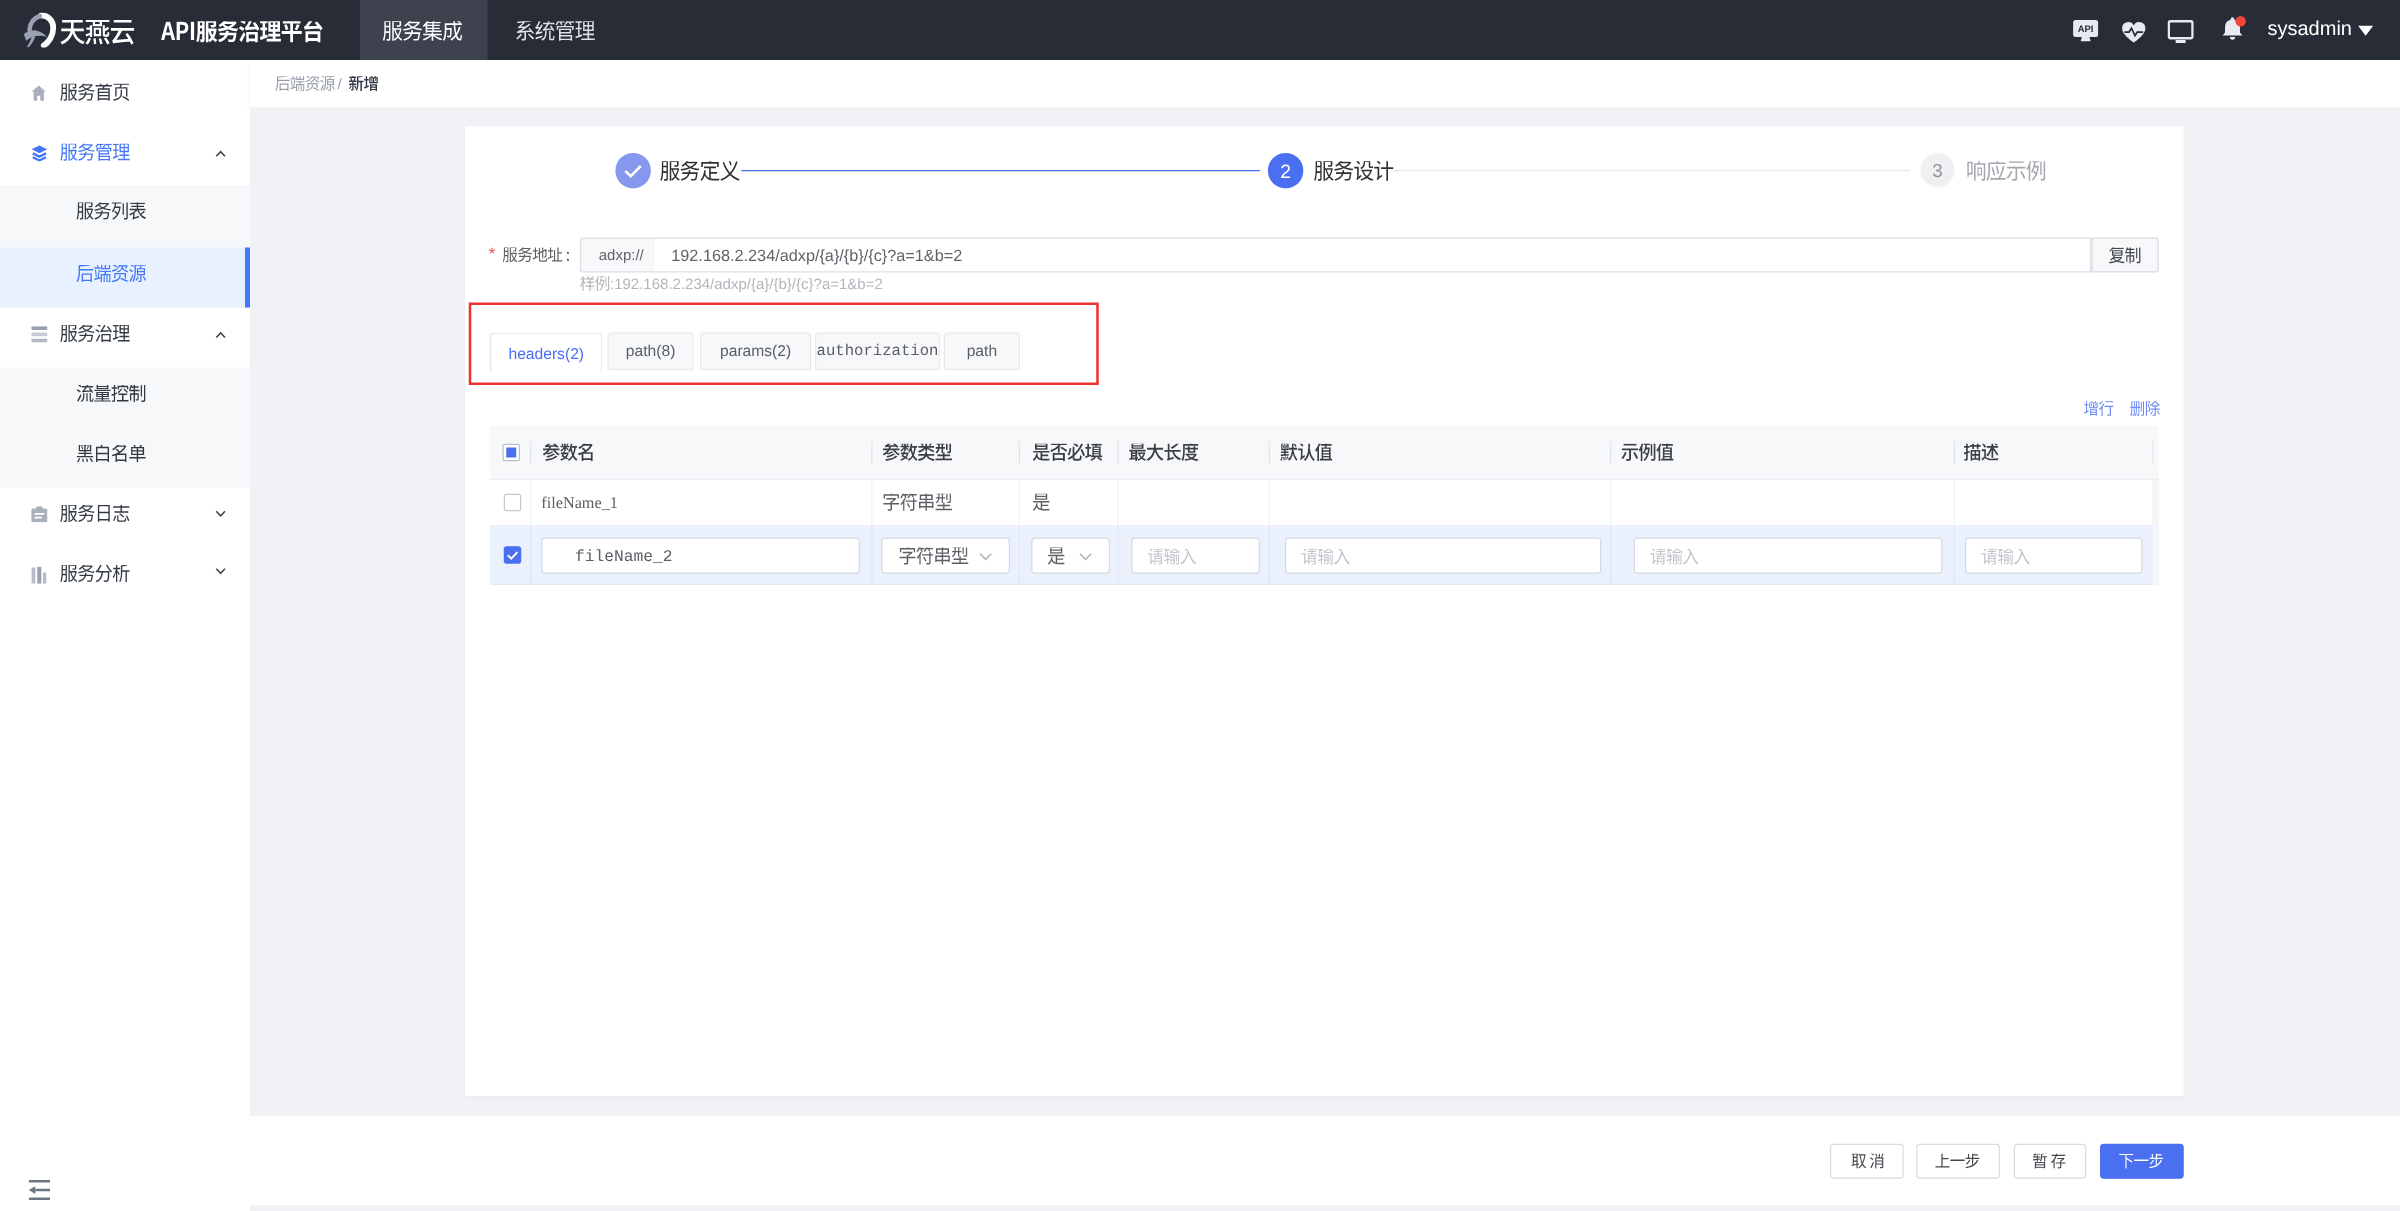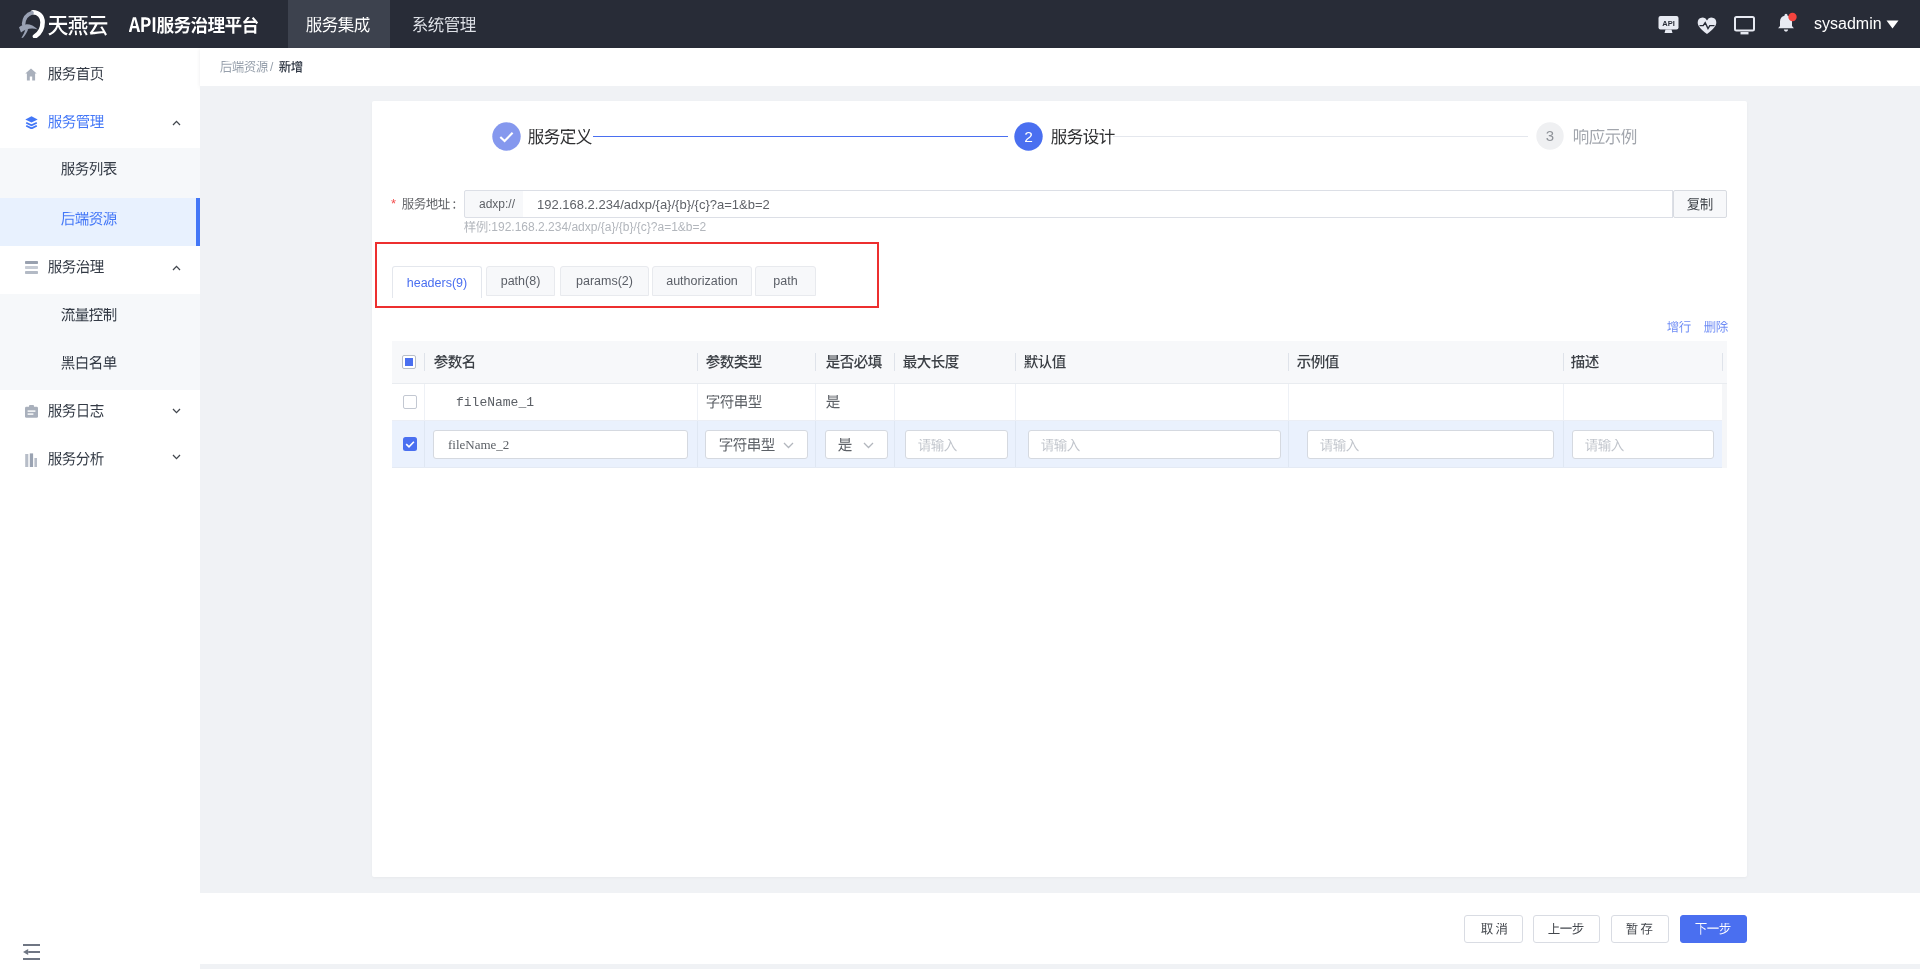--- a/index.html
+++ b/index.html
@@ -167,24 +167,24 @@
 <div style="position:absolute;left:537px;top:204px;transform:translateY(-50%);font-family:'Liberation Sans',sans-serif;font-size:13px;color:#5f6268;white-space:nowrap;">192.168.2.234/adxp/{a}/{b}/{c}?a=1&amp;b=2</div>
 <div style="position:absolute;left:1673px;top:190px;width:54px;height:28px;background:#f7f8fa;border:1px solid #d8dbe1;border-radius:2px;"></div>
 <div style="position:absolute;left:1687px;top:197.8px;line-height:0;"><svg width="28" height="15" viewBox="0 0 28 15" xmlns="http://www.w3.org/2000/svg">
         <path d="M3.6 4.8V5.8H9.9V4.8ZM3.6 3V4H9.9V3ZM2.6 2.2H11V6.6H2.6ZM3.3 -1.2 4.3 -0.9Q3.9 -0.1 3.4 0.7Q2.9 1.5 2.3 2.2Q1.7 2.9 1 3.4Q1 3.3 0.9 3.2Q0.7 3 0.6 2.8Q0.5 2.6 0.4 2.5Q1.3 1.9 2.1 0.9Q2.9 -0.1 3.3 -1.2ZM3.1 0.2H11.9V1.2H2.7ZM4.3 6.3 5.2 6.7Q4.8 7.4 4.2 8Q3.6 8.7 3 9.3Q2.4 9.8 1.7 10.3Q1.6 10.2 1.5 10Q1.4 9.9 1.2 9.8Q1.1 9.6 1 9.5Q2 9 2.9 8.1Q3.8 7.3 4.3 6.3ZM3.8 7.6H10.1V8.5H3.1ZM9.8 7.6H10L10.2 7.5L10.8 8Q10.1 9.1 9 9.9Q7.9 10.7 6.5 11.3Q5.1 11.8 3.6 12.1Q2.1 12.5 0.6 12.6Q0.6 12.4 0.4 12.1Q0.3 11.8 0.2 11.6Q1.6 11.5 3.1 11.2Q4.5 10.9 5.8 10.5Q7.1 10 8.2 9.3Q9.2 8.7 9.8 7.7ZM3.8 8.1Q4.4 8.9 5.3 9.5Q6.2 10.1 7.4 10.5Q8.6 10.9 9.9 11.2Q11.3 11.4 12.8 11.5Q12.6 11.7 12.4 12Q12.3 12.3 12.2 12.5Q10.7 12.4 9.4 12.1Q8 11.8 6.8 11.3Q5.6 10.8 4.7 10.1Q3.7 9.4 3 8.5ZM21.9 0.2H22.8V8.5H21.9ZM24.3 -1.1H25.3V11.1Q25.3 11.6 25.2 11.9Q25 12.2 24.7 12.4Q24.4 12.5 23.8 12.5Q23.3 12.6 22.5 12.6Q22.5 12.3 22.4 12Q22.3 11.7 22.2 11.4Q22.8 11.4 23.3 11.4Q23.8 11.4 24 11.4Q24.2 11.4 24.2 11.3Q24.3 11.3 24.3 11.1ZM16.6 -1.2H17.6V12.6H16.6ZM19.5 6.1H20.4V10.3Q20.4 10.7 20.4 10.9Q20.3 11.1 20 11.3Q19.8 11.4 19.4 11.4Q19 11.5 18.4 11.5Q18.4 11.2 18.3 10.9Q18.2 10.7 18.1 10.5Q18.6 10.5 18.9 10.5Q19.2 10.5 19.3 10.5Q19.5 10.5 19.5 10.3ZM14 6.1H19.9V7.2H14.9V11.4H14ZM13.3 3.6H20.9V4.6H13.3ZM14.6 0.9H20.4V2H14.5ZM14.7 -0.9 15.6 -0.7Q15.4 0.5 15 1.6Q14.6 2.8 14.2 3.5Q14.1 3.5 13.9 3.4Q13.8 3.3 13.6 3.2Q13.4 3.2 13.3 3.1Q13.8 2.3 14.1 1.3Q14.4 0.2 14.7 -0.9Z" fill="#43474d"></path>
       </svg></div>
 <div style="position:absolute;left:464px;top:221.3px;line-height:0;"><svg width="26" height="14" viewBox="0 0 26 14" xmlns="http://www.w3.org/2000/svg">
         <path d="M4.7 1.5H11.3V2.5H4.7ZM5.1 4.4H10.9V5.4H5.1ZM4.3 7.3H11.6V8.3H4.3ZM7.5 1.9H8.5V11.7H7.5ZM5.3 -0.7 6.1 -1.1Q6.4 -0.6 6.7 0.1Q7 0.7 7.2 1.1L6.3 1.5Q6.2 1.1 5.9 0.4Q5.6 -0.2 5.3 -0.7ZM10 -1.2 11 -0.8Q10.6 -0 10.2 0.8Q9.8 1.6 9.5 2.1L8.7 1.8Q8.9 1.4 9.2 0.9Q9.4 0.4 9.7 -0.2Q9.9 -0.7 10 -1.2ZM0.4 1.6H4.3V2.5H0.4ZM2 -1.1H2.9V11.7H2ZM2.1 2.2 2.7 2.4Q2.5 3.2 2.3 4.1Q2.1 5.1 1.8 5.9Q1.6 6.8 1.3 7.6Q1 8.3 0.6 8.8Q0.6 8.7 0.5 8.5Q0.4 8.3 0.3 8.1Q0.2 7.9 0.1 7.8Q0.5 7.4 0.8 6.7Q1 6 1.3 5.3Q1.6 4.5 1.8 3.7Q2 2.9 2.1 2.2ZM2.9 3Q3 3.2 3.2 3.5Q3.4 3.9 3.7 4.3Q3.9 4.7 4.1 5.1Q4.3 5.5 4.4 5.6L3.8 6.4Q3.7 6.1 3.5 5.7Q3.4 5.3 3.1 4.9Q2.9 4.4 2.7 4Q2.5 3.7 2.4 3.4ZM15.5 -0.4H19.8V0.6H15.5ZM16.9 0 17.8 0.2Q17.6 1.5 17.2 2.8Q16.9 4 16.5 5.1Q16.1 6.1 15.6 6.9Q15.5 6.9 15.4 6.7Q15.3 6.6 15.1 6.5Q15 6.4 14.9 6.3Q15.4 5.5 15.8 4.6Q16.2 3.6 16.4 2.4Q16.7 1.2 16.9 0ZM16.8 2.7H19V3.7H16.6ZM18.7 2.7H18.8L19 2.7L19.6 2.8Q19.2 6.2 18.3 8.4Q17.4 10.6 15.9 11.7Q15.8 11.5 15.6 11.3Q15.5 11 15.3 10.9Q16.2 10.3 16.9 9.1Q17.6 8 18 6.4Q18.5 4.9 18.7 2.9ZM16.2 6.5 16.7 5.8Q17 6 17.3 6.3Q17.7 6.6 17.9 6.9Q18.2 7.1 18.4 7.3L17.9 8.2Q17.7 7.9 17.4 7.6Q17.1 7.4 16.8 7.1Q16.5 6.8 16.2 6.5ZM20.4 0.5H21.2V8.3H20.4ZM22.4 -1.1H23.3V10.3Q23.3 10.7 23.2 11Q23.1 11.2 22.8 11.4Q22.5 11.5 22 11.5Q21.5 11.6 20.8 11.6Q20.8 11.4 20.7 11.1Q20.6 10.8 20.5 10.5Q21.1 10.6 21.5 10.6Q22 10.6 22.1 10.6Q22.3 10.5 22.3 10.5Q22.4 10.4 22.4 10.3ZM14.4 -1.1 15.3 -0.9Q15 0.3 14.6 1.4Q14.2 2.5 13.7 3.6Q13.2 4.6 12.6 5.3Q12.6 5.2 12.5 5Q12.4 4.8 12.3 4.6Q12.3 4.4 12.2 4.3Q12.9 3.3 13.5 1.8Q14 0.4 14.4 -1.1ZM13.5 2.5 14.4 1.5 14.4 1.5V11.6H13.5Z" fill="#b2b6bc"></path>
       </svg></div>
 <div style="position:absolute;left:488px;top:227px;transform:translateY(-50%);font-family:Liberation Sans, sans-serif;font-size:12px;color:#b2b6bc;white-space:nowrap;">:192.168.2.234/adxp/{a}/{b}/{c}?a=1&amp;b=2</div>
 <div style="position:absolute;left:375px;top:242px;width:504px;height:66px;border:2.5px solid #ed2f2f;"></div>
-<div style="position:absolute;left:392px;top:266px;width:90px;background:#fff;border:1px solid #e4e7ed;border-bottom:none;height:32px;color:#4a6ff0;border-radius:3px 3px 0 0;display:flex;align-items:center;justify-content:center;font-family:'Liberation Sans',sans-serif;font-size:12.5px;">headers(9)</div>
+<div style="position:absolute;left:392px;top:266px;width:90px;background:#fff;border:1px solid #e4e7ed;border-bottom:none;height:32px;color:#4a6ff0;border-radius:3px 3px 0 0;display:flex;align-items:center;justify-content:center;font-family:'Liberation Sans',sans-serif;font-size:12.5px;">headers(2)</div>
 <div style="position:absolute;left:486px;top:266px;width:69px;background:#f7f8fa;border:1px solid #e8eaee;height:30px;color:#5a5e66;border-radius:3px 3px 0 0;display:flex;align-items:center;justify-content:center;font-family:'Liberation Sans',sans-serif;font-size:12.5px;">path(8)</div>
 <div style="position:absolute;left:560px;top:266px;width:89px;background:#f7f8fa;border:1px solid #e8eaee;height:30px;color:#5a5e66;border-radius:3px 3px 0 0;display:flex;align-items:center;justify-content:center;font-family:'Liberation Sans',sans-serif;font-size:12.5px;">params(2)</div>
-<div style="position:absolute;left:652px;top:266px;width:100px;background:#f7f8fa;border:1px solid #e8eaee;height:30px;color:#5a5e66;border-radius:3px 3px 0 0;display:flex;align-items:center;justify-content:center;font-family:Liberation Sans, sans-serif;font-size:12.5px;">authorization</div>
+<div style="position:absolute;left:652px;top:266px;width:100px;background:#f7f8fa;border:1px solid #e8eaee;height:30px;color:#5a5e66;border-radius:3px 3px 0 0;display:flex;align-items:center;justify-content:center;font-family:Liberation Mono, monospace;font-size:12.5px;">authorization</div>
 <div style="position:absolute;left:755px;top:266px;width:61px;background:#f7f8fa;border:1px solid #e8eaee;height:30px;color:#5a5e66;border-radius:3px 3px 0 0;display:flex;align-items:center;justify-content:center;font-family:'Liberation Sans',sans-serif;font-size:12.5px;">path</div>
 <div style="position:absolute;left:1667px;top:321.3px;line-height:0;"><svg width="26" height="14" viewBox="0 0 26 14" xmlns="http://www.w3.org/2000/svg">
         <path d="M0.4 2.3H3.9V3.2H0.4ZM1.8 -1H2.6V8.4H1.8ZM0.3 8.8Q1 8.5 1.9 8.1Q2.9 7.7 3.9 7.3L4.1 8.2Q3.2 8.7 2.2 9.1Q1.3 9.5 0.6 9.8ZM5.3 -0.7 6.1 -1.1Q6.3 -0.7 6.6 -0.3Q6.8 0.1 7 0.4L6.1 0.9Q6 0.6 5.8 0.1Q5.5 -0.4 5.3 -0.7ZM9.4 -1.2 10.4 -0.8Q10.1 -0.3 9.7 0.3Q9.4 0.9 9.1 1.3L8.4 0.9Q8.5 0.6 8.8 0.3Q9 -0.1 9.1 -0.5Q9.3 -0.9 9.4 -1.2ZM7.4 1.2H8.1V5.1H7.4ZM5.6 8.3H10.1V9.1H5.6ZM5.6 10.2H10.1V11H5.6ZM5.1 6.4H10.5V11.6H9.6V7.2H5.9V11.6H5.1ZM5.2 1.6V4.8H10.3V1.6ZM4.4 0.9H11.1V5.5H4.4ZM5.6 2.3 6.1 2Q6.4 2.5 6.6 3Q6.9 3.6 7 4L6.4 4.3Q6.3 3.9 6.1 3.3Q5.9 2.7 5.6 2.3ZM9.4 2 10 2.3Q9.7 2.8 9.4 3.4Q9.1 3.9 8.9 4.3L8.4 4.1Q8.5 3.8 8.7 3.4Q8.9 3.1 9.1 2.7Q9.3 2.3 9.4 2ZM17.2 -0.3H23.3V0.7H17.2ZM20.8 3.9H21.8V10.3Q21.8 10.8 21.7 11.1Q21.5 11.3 21.2 11.5Q20.9 11.6 20.4 11.6Q19.8 11.6 18.9 11.6Q18.8 11.4 18.8 11.1Q18.7 10.8 18.6 10.6Q19 10.6 19.4 10.6Q19.8 10.6 20.1 10.6Q20.4 10.6 20.5 10.6Q20.7 10.6 20.8 10.6Q20.8 10.5 20.8 10.3ZM16.6 3.5H23.7V4.5H16.6ZM14.2 4.6 15 3.7 15.1 3.8V11.7H14.2ZM15.6 1.8 16.5 2.2Q16 3.1 15.4 4Q14.8 4.8 14.1 5.6Q13.4 6.4 12.7 7Q12.7 6.8 12.5 6.7Q12.4 6.5 12.3 6.3Q12.2 6.2 12.1 6.1Q12.7 5.6 13.4 4.9Q14 4.2 14.6 3.4Q15.2 2.6 15.6 1.8ZM15.1 -1.1 16 -0.7Q15.6 -0.1 15 0.5Q14.5 1.1 13.9 1.7Q13.3 2.3 12.7 2.7Q12.7 2.6 12.6 2.5Q12.5 2.3 12.4 2.1Q12.3 2 12.2 1.9Q12.7 1.5 13.3 1Q13.8 0.5 14.3 -0.1Q14.8 -0.6 15.1 -1.1Z" fill="#6d8bf5"></path>
       </svg></div>
 <div style="position:absolute;left:1704px;top:321.3px;line-height:0;"><svg width="26" height="14" viewBox="0 0 26 14" xmlns="http://www.w3.org/2000/svg">
         <path d="M8.6 0.4H9.4V8.3H8.6ZM10.4 -0.9H11.2V10.5Q11.2 10.9 11.1 11.2Q11 11.4 10.8 11.5Q10.6 11.6 10.2 11.6Q9.8 11.7 9.2 11.7Q9.2 11.5 9.1 11.2Q9 10.9 8.9 10.7Q9.4 10.8 9.7 10.8Q10.1 10.8 10.2 10.8Q10.3 10.8 10.4 10.7Q10.4 10.6 10.4 10.5ZM1.4 -0.7H3.6V0.2H1.4ZM1.1 -0.7H1.9V6Q1.9 6.9 1.8 7.9Q1.8 9 1.6 9.9Q1.4 10.9 0.9 11.7Q0.9 11.6 0.7 11.5Q0.6 11.4 0.5 11.3Q0.3 11.2 0.2 11.2Q0.6 10.4 0.8 9.6Q1 8.7 1.1 7.8Q1.1 6.8 1.1 6ZM3.1 -0.7H3.8V10.4Q3.8 10.8 3.8 11Q3.7 11.2 3.5 11.3Q3.3 11.5 3 11.5Q2.6 11.5 2.1 11.5Q2.1 11.3 2 11.1Q2 10.8 1.9 10.6Q2.2 10.6 2.5 10.6Q2.8 10.6 2.9 10.6Q3 10.6 3 10.6Q3.1 10.5 3.1 10.4ZM5 -0.7H7.2V0.2H5ZM4.7 -0.7H5.5V5.3Q5.5 6.1 5.5 6.9Q5.4 7.7 5.4 8.6Q5.3 9.4 5.1 10.2Q4.9 11 4.7 11.7Q4.6 11.6 4.5 11.5Q4.3 11.4 4.2 11.3Q4.1 11.2 4 11.2Q4.2 10.6 4.4 9.9Q4.5 9.1 4.6 8.4Q4.7 7.6 4.7 6.8Q4.7 6 4.7 5.4ZM6.7 -0.7H7.4V10.4Q7.4 10.8 7.4 11Q7.3 11.2 7.1 11.3Q6.9 11.5 6.6 11.5Q6.2 11.5 5.7 11.5Q5.7 11.3 5.7 11.1Q5.6 10.8 5.5 10.6Q5.8 10.6 6.1 10.6Q6.4 10.6 6.5 10.6Q6.6 10.6 6.6 10.6Q6.7 10.5 6.7 10.4ZM0.3 4.3H8.1V5.3H0.3ZM12.7 -0.6H15.6V0.4H13.6V11.6H12.7ZM15.4 -0.6H15.5L15.7 -0.6L16.3 -0.2Q16 0.6 15.6 1.6Q15.3 2.6 15 3.4Q15.7 4.3 15.9 5Q16.1 5.8 16.2 6.4Q16.2 7 16 7.4Q15.9 7.9 15.6 8.1Q15.5 8.2 15.3 8.2Q15.2 8.3 15 8.3Q14.8 8.4 14.5 8.4Q14.3 8.4 14.1 8.4Q14.1 8.2 14 7.9Q13.9 7.6 13.8 7.4Q14.1 7.5 14.3 7.5Q14.5 7.5 14.6 7.5Q14.9 7.4 15 7.3Q15.2 7.2 15.3 6.9Q15.3 6.7 15.3 6.3Q15.3 5.8 15.1 5.1Q14.8 4.4 14.1 3.5Q14.3 3.1 14.5 2.5Q14.7 2 14.8 1.5Q15 1 15.1 0.5Q15.3 0.1 15.4 -0.3ZM17.6 3.1H22.5V4.1H17.6ZM16.4 5.8H23.7V6.7H16.4ZM17.7 7.5 18.5 7.7Q18.1 8.6 17.7 9.4Q17.2 10.2 16.7 10.8Q16.6 10.8 16.5 10.6Q16.3 10.5 16.2 10.4Q16.1 10.3 16 10.3Q16.5 9.7 16.9 9Q17.4 8.2 17.7 7.5ZM21.3 7.8 22 7.4Q22.4 7.8 22.7 8.3Q23.1 8.8 23.4 9.3Q23.7 9.8 23.8 10.2L23.1 10.7Q22.9 10.3 22.6 9.8Q22.3 9.3 22 8.7Q21.6 8.2 21.3 7.8ZM19.7 3.3H20.6V10.5Q20.6 10.9 20.5 11.1Q20.4 11.4 20.1 11.5Q19.8 11.6 19.4 11.6Q18.9 11.7 18.3 11.7Q18.2 11.5 18.1 11.2Q18 10.9 17.9 10.7Q18.5 10.7 18.9 10.7Q19.3 10.7 19.4 10.7Q19.6 10.7 19.6 10.7Q19.7 10.6 19.7 10.5ZM20 -1.2 20.8 -0.9Q20.3 0 19.7 0.9Q19 1.7 18.3 2.5Q17.5 3.2 16.7 3.7Q16.6 3.5 16.4 3.3Q16.2 3.1 16.1 3Q16.8 2.5 17.6 1.8Q18.3 1.2 19 0.4Q19.6 -0.4 20 -1.2ZM20.4 -0.5Q21.3 0.7 22.1 1.4Q23 2.2 23.9 2.8Q23.8 2.9 23.6 3.1Q23.4 3.4 23.3 3.6Q22.7 3.1 22.1 2.6Q21.5 2.1 20.9 1.4Q20.3 0.8 19.7 -0.1Z" fill="#6d8bf5"></path>
       </svg></div>
 <div style="position:absolute;left:392px;top:341px;width:1335px;height:43px;background:#f7f8fa;border-bottom:1px solid #e9ecf0;"></div>
 <div style="position:absolute;left:424px;top:353px;width:1px;height:18px;background:#dfe3ea;"></div>
 <div style="position:absolute;left:697px;top:353px;width:1px;height:18px;background:#dfe3ea;"></div>
@@ -221,42 +221,42 @@
 <div style="position:absolute;left:392px;top:384px;width:1335px;height:37px;background:#fff;border-bottom:1px solid #ebeef5;"></div>
 <div style="position:absolute;left:424px;top:384px;width:1px;height:36px;background:#eef1f6;"></div>
 <div style="position:absolute;left:697px;top:384px;width:1px;height:36px;background:#eef1f6;"></div>
 <div style="position:absolute;left:815px;top:384px;width:1px;height:36px;background:#eef1f6;"></div>
 <div style="position:absolute;left:894px;top:384px;width:1px;height:36px;background:#eef1f6;"></div>
 <div style="position:absolute;left:1015px;top:384px;width:1px;height:36px;background:#eef1f6;"></div>
 <div style="position:absolute;left:1288px;top:384px;width:1px;height:36px;background:#eef1f6;"></div>
 <div style="position:absolute;left:1563px;top:384px;width:1px;height:36px;background:#eef1f6;"></div>
 <div style="position:absolute;left:1722px;top:384px;width:1px;height:36px;background:#eef1f6;"></div>
 <div style="position:absolute;left:403px;top:395px;width:14px;height:14px;border:1px solid #c3c8d2;border-radius:2px;background:#fff;"></div>
-<div style="position:absolute;left:433px;top:402px;transform:translateY(-50%);font-family:Liberation Mono, monospace;font-size:13px;color:#5c6066;white-space:nowrap;margin-left:23px;">fileName_1</div>
+<div style="position:absolute;left:433px;top:402px;transform:translateY(-50%);font-family:Liberation Serif, serif;font-size:13px;color:#5c6066;white-space:nowrap;">fileName_1</div>
 <div style="position:absolute;left:706px;top:395.4px;line-height:0;"><svg width="58" height="16" viewBox="0 0 58 16" xmlns="http://www.w3.org/2000/svg">
         <path d="M3.1 3.4H10.1V4.5H3.1ZM0.7 7.4H13.3V8.6H0.7ZM6.4 6.4H7.6V12.1Q7.6 12.7 7.4 13Q7.3 13.2 6.9 13.4Q6.5 13.5 5.9 13.6Q5.3 13.6 4.4 13.6Q4.3 13.4 4.3 13.2Q4.2 13 4.1 12.8Q4 12.5 3.9 12.4Q4.4 12.4 4.8 12.4Q5.3 12.4 5.6 12.4Q6 12.4 6.1 12.4Q6.3 12.4 6.3 12.3Q6.4 12.3 6.4 12.1ZM9.8 3.4H10.1L10.3 3.3L11.1 3.9Q10.5 4.5 9.9 5.1Q9.2 5.7 8.5 6.2Q7.8 6.8 7 7.2Q6.9 7 6.7 6.8Q6.6 6.6 6.4 6.4Q7 6.1 7.7 5.6Q8.3 5.1 8.9 4.6Q9.4 4.1 9.8 3.6ZM0.9 0.4H13.1V3.7H12V1.5H2V3.7H0.9ZM5.9 -1.1 7 -1.4Q7.3 -1 7.6 -0.4Q7.8 0.1 8 0.5L6.9 1Q6.7 0.6 6.5 -0Q6.2 -0.6 5.9 -1.1ZM18.6 5.3H27.5V6.4H18.6ZM17.5 3.4 18.5 3.8Q18.1 4.8 17.5 5.7Q17 6.7 16.4 7.6Q15.7 8.4 15.1 9.1Q15 9 14.9 8.8Q14.7 8.6 14.6 8.4Q14.4 8.2 14.3 8.1Q14.9 7.5 15.5 6.7Q16.1 6 16.6 5.1Q17.1 4.3 17.5 3.4ZM24.4 3.5H25.5V12.1Q25.5 12.6 25.3 12.9Q25.2 13.2 24.8 13.4Q24.4 13.5 23.8 13.6Q23.1 13.6 22.1 13.6Q22.1 13.3 22 13Q21.9 12.6 21.8 12.4Q22.3 12.4 22.7 12.4Q23.2 12.4 23.6 12.4Q23.9 12.4 24 12.4Q24.2 12.4 24.3 12.3Q24.4 12.3 24.4 12.1ZM16.2 0.2H20.6V1.3H16.2ZM21.8 0.2H27.3V1.3H21.8ZM16.4 -1.4 17.4 -1.1Q17.2 -0.2 16.8 0.7Q16.4 1.5 16 2.3Q15.6 3 15.2 3.6Q15.1 3.5 14.9 3.4Q14.7 3.3 14.5 3.1Q14.4 3 14.2 2.9Q14.9 2.1 15.5 1Q16 -0.2 16.4 -1.4ZM22.1 -1.4 23.1 -1.1Q22.8 0.3 22.2 1.5Q21.5 2.7 20.8 3.5Q20.7 3.4 20.6 3.3Q20.4 3.1 20.2 3Q20 2.9 19.9 2.8Q20.6 2.1 21.2 1Q21.8 -0.2 22.1 -1.4ZM17.2 1 18.1 0.8Q18.4 1.3 18.7 2Q19 2.7 19.2 3.1L18.2 3.5Q18 3 17.7 2.3Q17.4 1.6 17.2 1ZM23.1 1 24 0.7Q24.3 1.2 24.7 1.8Q25.1 2.4 25.3 2.8L24.3 3.2Q24.1 2.8 23.8 2.2Q23.4 1.6 23.1 1ZM19.5 7.8 20.4 7.3Q20.7 7.8 21 8.4Q21.4 9 21.7 9.5Q22 10.1 22.2 10.5L21.3 11.1Q21.1 10.7 20.8 10.1Q20.5 9.5 20.1 8.9Q19.8 8.3 19.5 7.8ZM16.5 6.1 17.5 4.9 17.5 4.9V13.6H16.5ZM34.4 -1.3H35.5V13.6H34.4ZM29.2 6.3H40.8V11.6H39.7V7.5H30.4V11.6H29.2ZM30.9 1.7V3.9H39V1.7ZM29.8 0.6H40.2V5H29.8ZM29.9 9.8H40.1V10.9H29.9ZM43.2 -0.7H49.8V0.4H43.2ZM42.7 2.7H50.1V3.7H42.7ZM42.4 11.9H55.6V13.1H42.4ZM43.9 8.7H54.1V9.9H43.9ZM47.4 -0.2H48.4V7.2H47.4ZM48.5 6.9H49.6V12.7H48.5ZM51 -0.4H52V5H51ZM53.7 -1.2H54.7V6.1Q54.7 6.6 54.6 6.8Q54.5 7.1 54.2 7.2Q53.8 7.4 53.3 7.4Q52.8 7.4 52 7.4Q51.9 7.2 51.8 6.9Q51.7 6.6 51.6 6.3Q52.2 6.3 52.7 6.3Q53.2 6.3 53.4 6.3Q53.6 6.3 53.6 6.3Q53.7 6.2 53.7 6ZM44.6 -0.2H45.6V2.6Q45.6 3.4 45.4 4.3Q45.2 5.3 44.7 6.1Q44.3 7 43.3 7.6Q43.2 7.5 43.1 7.4Q43 7.2 42.8 7Q42.7 6.9 42.6 6.8Q43.5 6.2 43.9 5.5Q44.3 4.8 44.4 4Q44.6 3.2 44.6 2.5Z" fill="#5c6066"></path>
       </svg></div>
 <div style="position:absolute;left:826px;top:395.4px;line-height:0;"><svg width="16" height="16" viewBox="0 0 16 16" xmlns="http://www.w3.org/2000/svg">
         <path d="M0.6 5.8H13.5V6.9H0.6ZM7 8.7H12.5V9.8H7ZM6.6 6.3H7.7V12.5H6.6ZM3.7 9Q4.2 10.3 4.9 11Q5.7 11.7 6.8 11.9Q8 12.1 9.4 12.1Q9.5 12.1 10 12.1Q10.4 12.1 10.9 12.1Q11.5 12.1 12 12.1Q12.6 12.1 13 12.1Q13.5 12.1 13.7 12.1Q13.7 12.3 13.6 12.5Q13.5 12.7 13.4 12.9Q13.4 13.1 13.3 13.3H12.5H9.3Q8.1 13.3 7 13.1Q6 13 5.2 12.5Q4.4 12.1 3.8 11.3Q3.2 10.6 2.8 9.3ZM3.1 7.5 4.2 7.6Q3.8 9.7 3 11.2Q2.3 12.7 1.1 13.6Q1 13.5 0.8 13.4Q0.7 13.2 0.5 13Q0.4 12.9 0.2 12.8Q1.4 11.9 2.1 10.6Q2.8 9.2 3.1 7.5ZM3.2 2.5V3.8H10.7V2.5ZM3.2 0.3V1.6H10.7V0.3ZM2.1 -0.7H11.8V4.7H2.1Z" fill="#5c6066"></path>
       </svg></div>
 <div style="position:absolute;left:392px;top:421px;width:1335px;height:47px;background:#eaf1fd;border-bottom:1px solid #e4eaf4;"></div>
 <div style="position:absolute;left:424px;top:421px;width:1px;height:46px;background:#dfe7f3;"></div>
 <div style="position:absolute;left:697px;top:421px;width:1px;height:46px;background:#dfe7f3;"></div>
 <div style="position:absolute;left:815px;top:421px;width:1px;height:46px;background:#dfe7f3;"></div>
 <div style="position:absolute;left:894px;top:421px;width:1px;height:46px;background:#dfe7f3;"></div>
 <div style="position:absolute;left:1015px;top:421px;width:1px;height:46px;background:#dfe7f3;"></div>
 <div style="position:absolute;left:1288px;top:421px;width:1px;height:46px;background:#dfe7f3;"></div>
 <div style="position:absolute;left:1563px;top:421px;width:1px;height:46px;background:#dfe7f3;"></div>
 <div style="position:absolute;left:1722px;top:421px;width:1px;height:46px;background:#dfe7f3;"></div>
 <div class="abs" style="left:403px;top:437px;width:14px;height:14px;border-radius:2.5px;background:#4a6ff0">
 <svg width="14" height="14" viewBox="0 0 14 14">
         <path d="M3.2 7.1 L6 9.9 L10.9 4.7" fill="none" stroke="#fff" stroke-width="1.6"></path>
       </svg></div>
 <div style="position:absolute;left:433px;top:430px;width:255px;height:29px;background:#fff;border:1px solid #d5d9e0;border-radius:3px;"></div>
-<div style="position:absolute;left:448px;top:445px;transform:translateY(-50%);font-family:Liberation Serif, serif;font-size:13px;color:#5c6066;white-space:nowrap;">fileName_2</div>
+<div style="position:absolute;left:460px;top:445px;transform:translateY(-50%);font-family:Liberation Mono, monospace;font-size:13px;color:#5c6066;white-space:nowrap;">fileName_2</div>
 <div style="position:absolute;left:705px;top:430px;width:103px;height:29px;background:#fff;border:1px solid #d5d9e0;border-radius:3px;"></div>
 <div style="position:absolute;left:719px;top:438.4px;line-height:0;"><svg width="58" height="16" viewBox="0 0 58 16" xmlns="http://www.w3.org/2000/svg">
         <path d="M3.1 3.4H10.1V4.5H3.1ZM0.7 7.4H13.3V8.6H0.7ZM6.4 6.4H7.6V12.1Q7.6 12.7 7.4 13Q7.3 13.2 6.9 13.4Q6.5 13.5 5.9 13.6Q5.3 13.6 4.4 13.6Q4.3 13.4 4.3 13.2Q4.2 13 4.1 12.8Q4 12.5 3.9 12.4Q4.4 12.4 4.8 12.4Q5.3 12.4 5.6 12.4Q6 12.4 6.1 12.4Q6.3 12.4 6.3 12.3Q6.4 12.3 6.4 12.1ZM9.8 3.4H10.1L10.3 3.3L11.1 3.9Q10.5 4.5 9.9 5.1Q9.2 5.7 8.5 6.2Q7.8 6.8 7 7.2Q6.9 7 6.7 6.8Q6.6 6.6 6.4 6.4Q7 6.1 7.7 5.6Q8.3 5.1 8.9 4.6Q9.4 4.1 9.8 3.6ZM0.9 0.4H13.1V3.7H12V1.5H2V3.7H0.9ZM5.9 -1.1 7 -1.4Q7.3 -1 7.6 -0.4Q7.8 0.1 8 0.5L6.9 1Q6.7 0.6 6.5 -0Q6.2 -0.6 5.9 -1.1ZM18.6 5.3H27.5V6.4H18.6ZM17.5 3.4 18.5 3.8Q18.1 4.8 17.5 5.7Q17 6.7 16.4 7.6Q15.7 8.4 15.1 9.1Q15 9 14.9 8.8Q14.7 8.6 14.6 8.4Q14.4 8.2 14.3 8.1Q14.9 7.5 15.5 6.7Q16.1 6 16.6 5.1Q17.1 4.3 17.5 3.4ZM24.4 3.5H25.5V12.1Q25.5 12.6 25.3 12.9Q25.2 13.2 24.8 13.4Q24.4 13.5 23.8 13.6Q23.1 13.6 22.1 13.6Q22.1 13.3 22 13Q21.9 12.6 21.8 12.4Q22.3 12.4 22.7 12.4Q23.2 12.4 23.6 12.4Q23.9 12.4 24 12.4Q24.2 12.4 24.3 12.3Q24.4 12.3 24.4 12.1ZM16.2 0.2H20.6V1.3H16.2ZM21.8 0.2H27.3V1.3H21.8ZM16.4 -1.4 17.4 -1.1Q17.2 -0.2 16.8 0.7Q16.4 1.5 16 2.3Q15.6 3 15.2 3.6Q15.1 3.5 14.9 3.4Q14.7 3.3 14.5 3.1Q14.4 3 14.2 2.9Q14.9 2.1 15.5 1Q16 -0.2 16.4 -1.4ZM22.1 -1.4 23.1 -1.1Q22.8 0.3 22.2 1.5Q21.5 2.7 20.8 3.5Q20.7 3.4 20.6 3.3Q20.4 3.1 20.2 3Q20 2.9 19.9 2.8Q20.6 2.1 21.2 1Q21.8 -0.2 22.1 -1.4ZM17.2 1 18.1 0.8Q18.4 1.3 18.7 2Q19 2.7 19.2 3.1L18.2 3.5Q18 3 17.7 2.3Q17.4 1.6 17.2 1ZM23.1 1 24 0.7Q24.3 1.2 24.7 1.8Q25.1 2.4 25.3 2.8L24.3 3.2Q24.1 2.8 23.8 2.2Q23.4 1.6 23.1 1ZM19.5 7.8 20.4 7.3Q20.7 7.8 21 8.4Q21.4 9 21.7 9.5Q22 10.1 22.2 10.5L21.3 11.1Q21.1 10.7 20.8 10.1Q20.5 9.5 20.1 8.9Q19.8 8.3 19.5 7.8ZM16.5 6.1 17.5 4.9 17.5 4.9V13.6H16.5ZM34.4 -1.3H35.5V13.6H34.4ZM29.2 6.3H40.8V11.6H39.7V7.5H30.4V11.6H29.2ZM30.9 1.7V3.9H39V1.7ZM29.8 0.6H40.2V5H29.8ZM29.9 9.8H40.1V10.9H29.9ZM43.2 -0.7H49.8V0.4H43.2ZM42.7 2.7H50.1V3.7H42.7ZM42.4 11.9H55.6V13.1H42.4ZM43.9 8.7H54.1V9.9H43.9ZM47.4 -0.2H48.4V7.2H47.4ZM48.5 6.9H49.6V12.7H48.5ZM51 -0.4H52V5H51ZM53.7 -1.2H54.7V6.1Q54.7 6.6 54.6 6.8Q54.5 7.1 54.2 7.2Q53.8 7.4 53.3 7.4Q52.8 7.4 52 7.4Q51.9 7.2 51.8 6.9Q51.7 6.6 51.6 6.3Q52.2 6.3 52.7 6.3Q53.2 6.3 53.4 6.3Q53.6 6.3 53.6 6.3Q53.7 6.2 53.7 6ZM44.6 -0.2H45.6V2.6Q45.6 3.4 45.4 4.3Q45.2 5.3 44.7 6.1Q44.3 7 43.3 7.6Q43.2 7.5 43.1 7.4Q43 7.2 42.8 7Q42.7 6.9 42.6 6.8Q43.5 6.2 43.9 5.5Q44.3 4.8 44.4 4Q44.6 3.2 44.6 2.5Z" fill="#5c6066"></path>
       </svg></div>
 <svg class="abs" style="left:783px;top:442px" width="11" height="7" viewBox="0 0 11 7">
 <path d="M1 1 L5.5 5.5 L10 1" fill="none" stroke="#b2b6bd" stroke-width="1.3"></path>
     </svg>
 <div style="position:absolute;left:825px;top:430px;width:63px;height:29px;background:#fff;border:1px solid #d5d9e0;border-radius:3px;"></div>
 <div style="position:absolute;left:838px;top:438.4px;line-height:0;"><svg width="16" height="16" viewBox="0 0 16 16" xmlns="http://www.w3.org/2000/svg">
         <path d="M0.6 5.8H13.5V6.9H0.6ZM7 8.7H12.5V9.8H7ZM6.6 6.3H7.7V12.5H6.6ZM3.7 9Q4.2 10.3 4.9 11Q5.7 11.7 6.8 11.9Q8 12.1 9.4 12.1Q9.5 12.1 10 12.1Q10.4 12.1 10.9 12.1Q11.5 12.1 12 12.1Q12.6 12.1 13 12.1Q13.5 12.1 13.7 12.1Q13.7 12.3 13.6 12.5Q13.5 12.7 13.4 12.9Q13.4 13.1 13.3 13.3H12.5H9.3Q8.1 13.3 7 13.1Q6 13 5.2 12.5Q4.4 12.1 3.8 11.3Q3.2 10.6 2.8 9.3ZM3.1 7.5 4.2 7.6Q3.8 9.7 3 11.2Q2.3 12.7 1.1 13.6Q1 13.5 0.8 13.4Q0.7 13.2 0.5 13Q0.4 12.9 0.2 12.8Q1.4 11.9 2.1 10.6Q2.8 9.2 3.1 7.5ZM3.2 2.5V3.8H10.7V2.5ZM3.2 0.3V1.6H10.7V0.3ZM2.1 -0.7H11.8V4.7H2.1Z" fill="#5c6066"></path>

